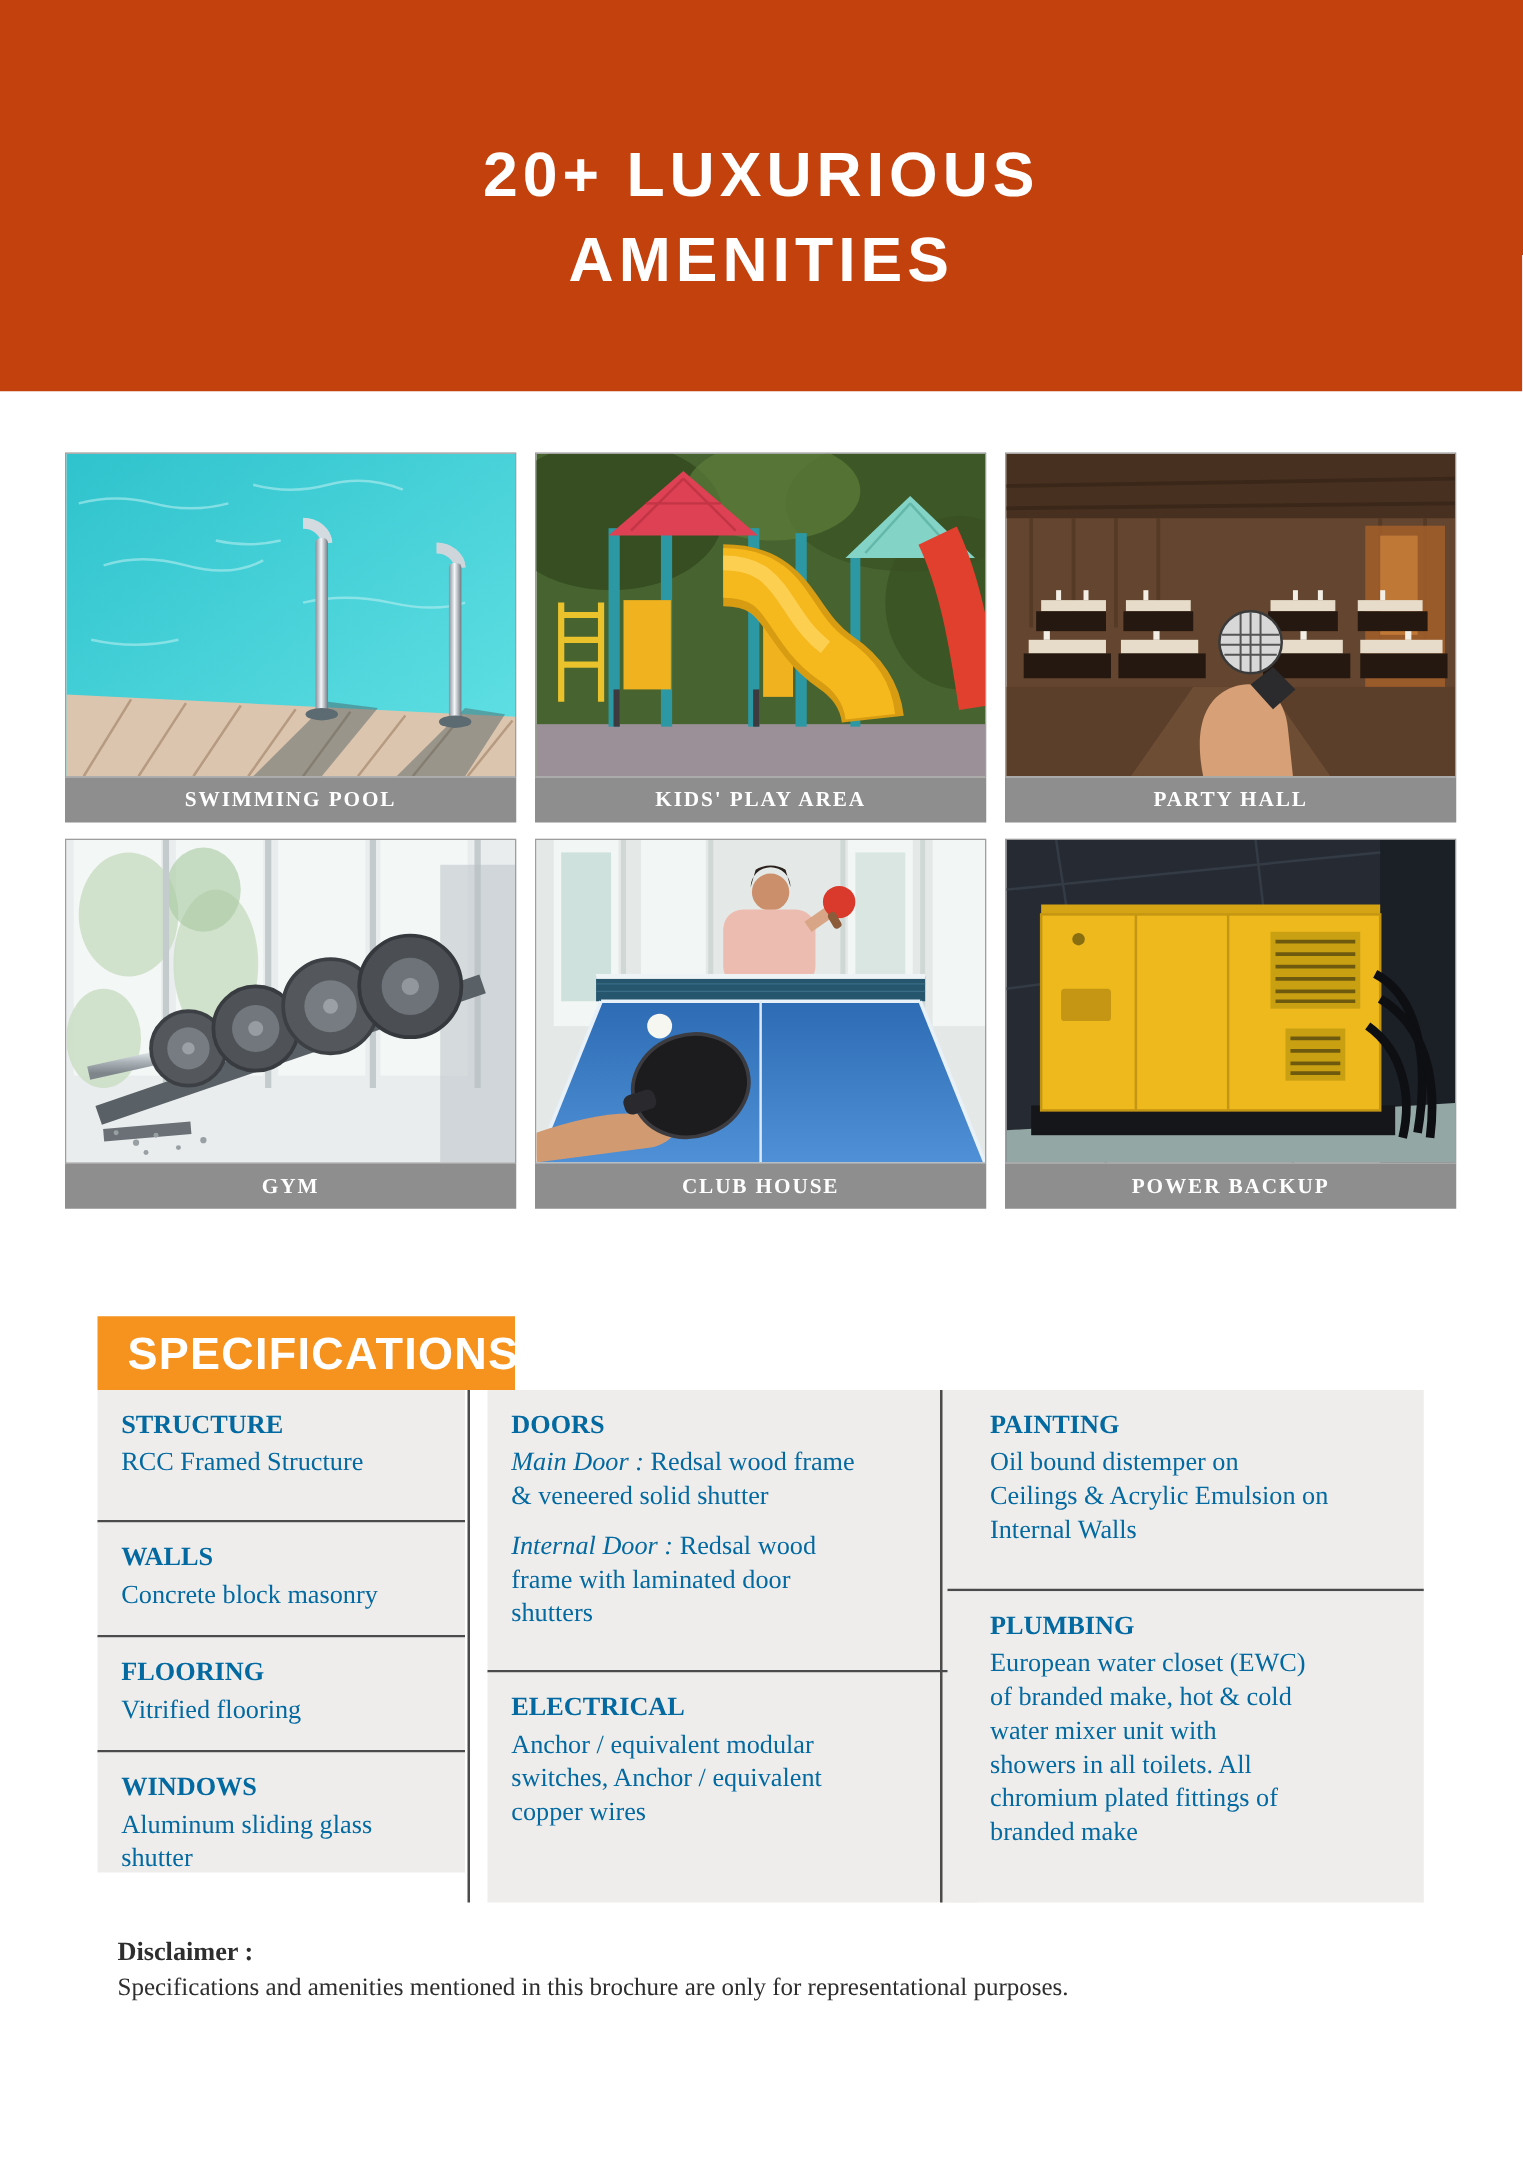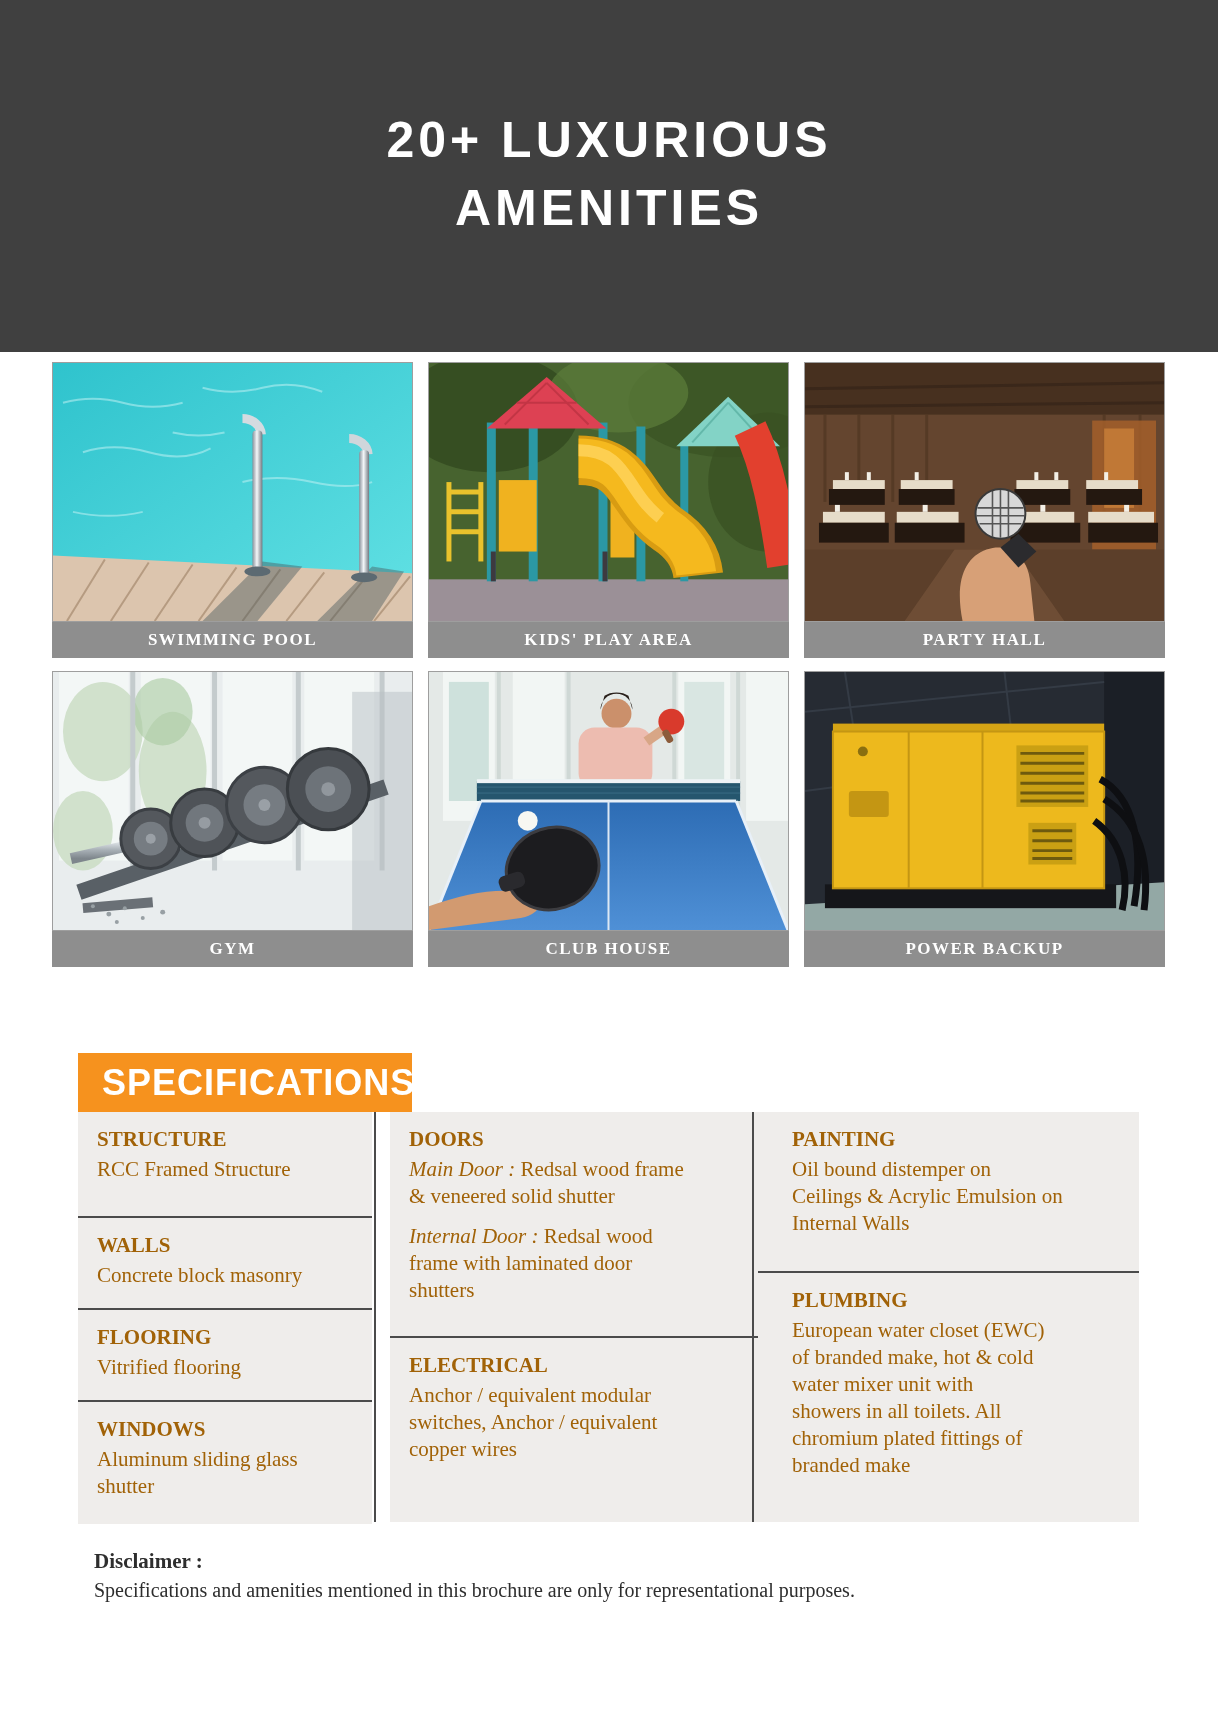--- a/index.html
+++ b/index.html
@@ -2,21 +2,21 @@
 <html><head>
 <meta charset="utf-8">
 <style>
   html,body { margin:0; padding:0; background:#ffffff; }
   .page {
     position:relative; width:1218px; height:1729px; background:#ffffff;
     font-family:"Liberation Serif", serif; overflow:hidden;
   }
 
   
-  .header { position:absolute; top:0; left:0; width:1218px; height:352px; background:#404040; }
+  .header { position:absolute; top:0; left:0; width:1218px; height:313px; background:#c2410c; }
   .header-title {
     position:absolute; top:106px; left:0; width:100%; text-align:center;
     color:#ffffff; font-family:"Liberation Sans", sans-serif; font-weight:bold;
     font-size:50px; letter-spacing:4px; line-height:68px;
   }
 
   
   .amenity-grid {
     position:absolute; top:362px; left:52px; width:1113px;
     display:flex; flex-wrap:wrap; justify-content:space-between;
@@ -42,21 +42,21 @@
     display:flex; align-items:center; padding-left:24px;
   }
   .spec-table { position:absolute; top:1112px; left:0; width:1218px; height:410px; }
   .spec-col  { position:absolute; top:0; }
   .col-a { left:78px;  width:294px; }
   .col-b { left:390px; width:392px; }
   .col-c { left:758px; width:381px; }
   .vline { position:absolute; top:0; width:2px; height:410px; background:#4B4B4B; }
   .vline-1 { left:374px; } .vline-2 { left:752px; }
   .spec-cell {
-    background:#EFEDEB; box-sizing:border-box; color:#a16207;
+    background:#EFEDEB; box-sizing:border-box; color:#0369a1;
     padding:13px 12px 0 19px; border-bottom:2px solid #4B4B4B;
   }
   .col-c .spec-cell { padding-left:34px; }
   .spec-col .spec-cell:last-child { border-bottom:none; }
   .spec-heading { font-weight:bold; font-size:21px; line-height:28px; margin:0 0 3px 0; }
   .spec-body, .spec-para { font-size:21px; line-height:27px; margin:0; white-space:pre-line; }
   .spec-para { margin-bottom:13px; }
   .lead { font-style:italic; }
 
   
@@ -415,21 +415,21 @@
         <div class="spec-body">RCC Framed Structure</div>
       </div>
       <div class="spec-cell" style="height:92px">
         <div class="spec-heading">WALLS</div>
         <div class="spec-body">Concrete block masonry</div>
       </div>
       <div class="spec-cell" style="height:92px">
         <div class="spec-heading">FLOORING</div>
         <div class="spec-body">Vitrified flooring</div>
       </div>
-      <div class="spec-cell" style="height:122px">
+      <div class="spec-cell" style="height:96px">
         <div class="spec-heading">WINDOWS</div>
         <div class="spec-body">Aluminum sliding glass
 shutter</div>
       </div>
     </div>
 
     <div class="vline vline-1"></div>
 
     <div class="spec-col col-b">
       <div class="spec-cell" style="height:226px">

